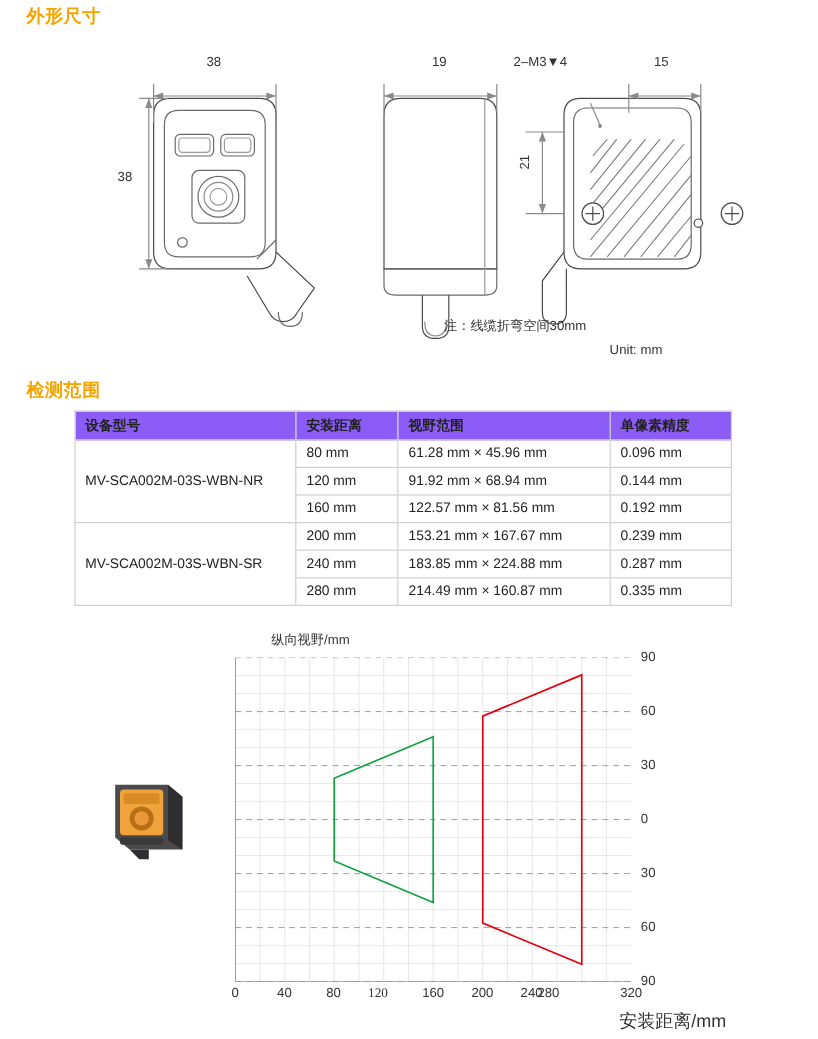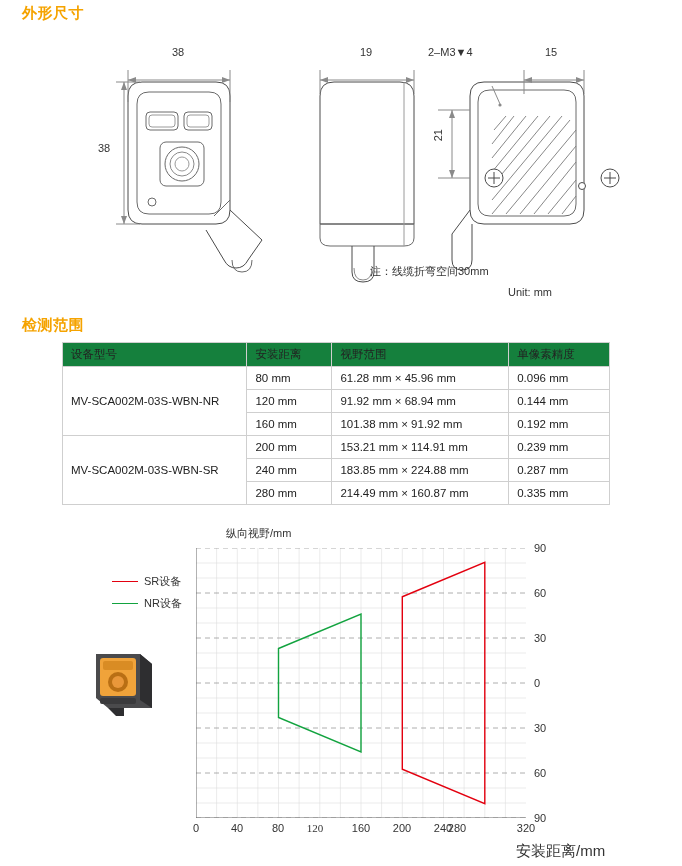--- a/index.html
+++ b/index.html
@@ -73,22 +73,22 @@
     font-size: 11.5px;
   }
   .range-table th, .range-table td {
     border: 1px solid #cfcfcf;
     padding: 4px 8px;
     text-align: left;
     color: #222;
     height: 14px;
   }
   .range-table thead th {
-    background: #15803d;
-    font-weight: normal;
+    background: #8b5cf6;
+    font-weight: bold;
   }
   .range-table td.model {
     vertical-align: middle;
   }
   .col-model { width: 190px; }
   .col-dist { width: 78px; }
   .col-fov { width: 185px; }
   .col-px { width: 95px; }
 
   
@@ -306,56 +306,46 @@
         <td>61.28 mm × 45.96 mm</td>
         <td>0.096 mm</td>
       </tr>
       <tr>
         <td>120 mm</td>
         <td>91.92 mm × 68.94 mm</td>
         <td>0.144 mm</td>
       </tr>
       <tr>
         <td>160 mm</td>
-        <td>101.38 mm × 91.92 mm</td>
+        <td>122.57 mm × 81.56 mm</td>
         <td>0.192 mm</td>
       </tr>
       <tr>
         <td class="model" rowspan="3">MV-SCA002M-03S-WBN-SR</td>
         <td>200 mm</td>
-        <td>153.21 mm × 114.91 mm</td>
+        <td>153.21 mm × 167.67 mm</td>
         <td>0.239 mm</td>
       </tr>
       <tr>
         <td>240 mm</td>
         <td>183.85 mm × 224.88 mm</td>
         <td>0.287 mm</td>
       </tr>
       <tr>
         <td>280 mm</td>
         <td>214.49 mm × 160.87 mm</td>
         <td>0.335 mm</td>
       </tr>
     </tbody>
   </table>
 
   <div class="chart-wrap">
 
     <div class="chart-title">纵向视野/mm</div>
 
-    <div class="legend">
-      <div class="legend-row">
-        <span class="legend-swatch sr"></span>
-        <span>SR设备</span>
-      </div>
-      <div class="legend-row">
-        <span class="legend-swatch nr"></span>
-        <span>NR设备</span>
-      </div>
-    </div>
 
     <div class="device-photo">
       <svg width="86" height="76" viewBox="0 0 86 76">
         <path d="M14 8 L58 8 L70 18 L70 62 L26 62 L14 52 Z" fill="#4a4a4c"></path>
         <path d="M58 8 L70 18 L70 62 L58 54 Z" fill="#2e2e30"></path>
         <rect x="18" y="12" width="36" height="38" rx="3" fill="#f0a33a"></rect>
         <rect x="21" y="15" width="30" height="9" rx="2" fill="#d98c24"></rect>
         <circle cx="36" cy="36" r="10" fill="#b96f14"></circle>
         <circle cx="36" cy="36" r="6" fill="#e9973a"></circle>
         <rect x="18" y="52" width="36" height="6" rx="2" fill="#3a3a3c"></rect>

